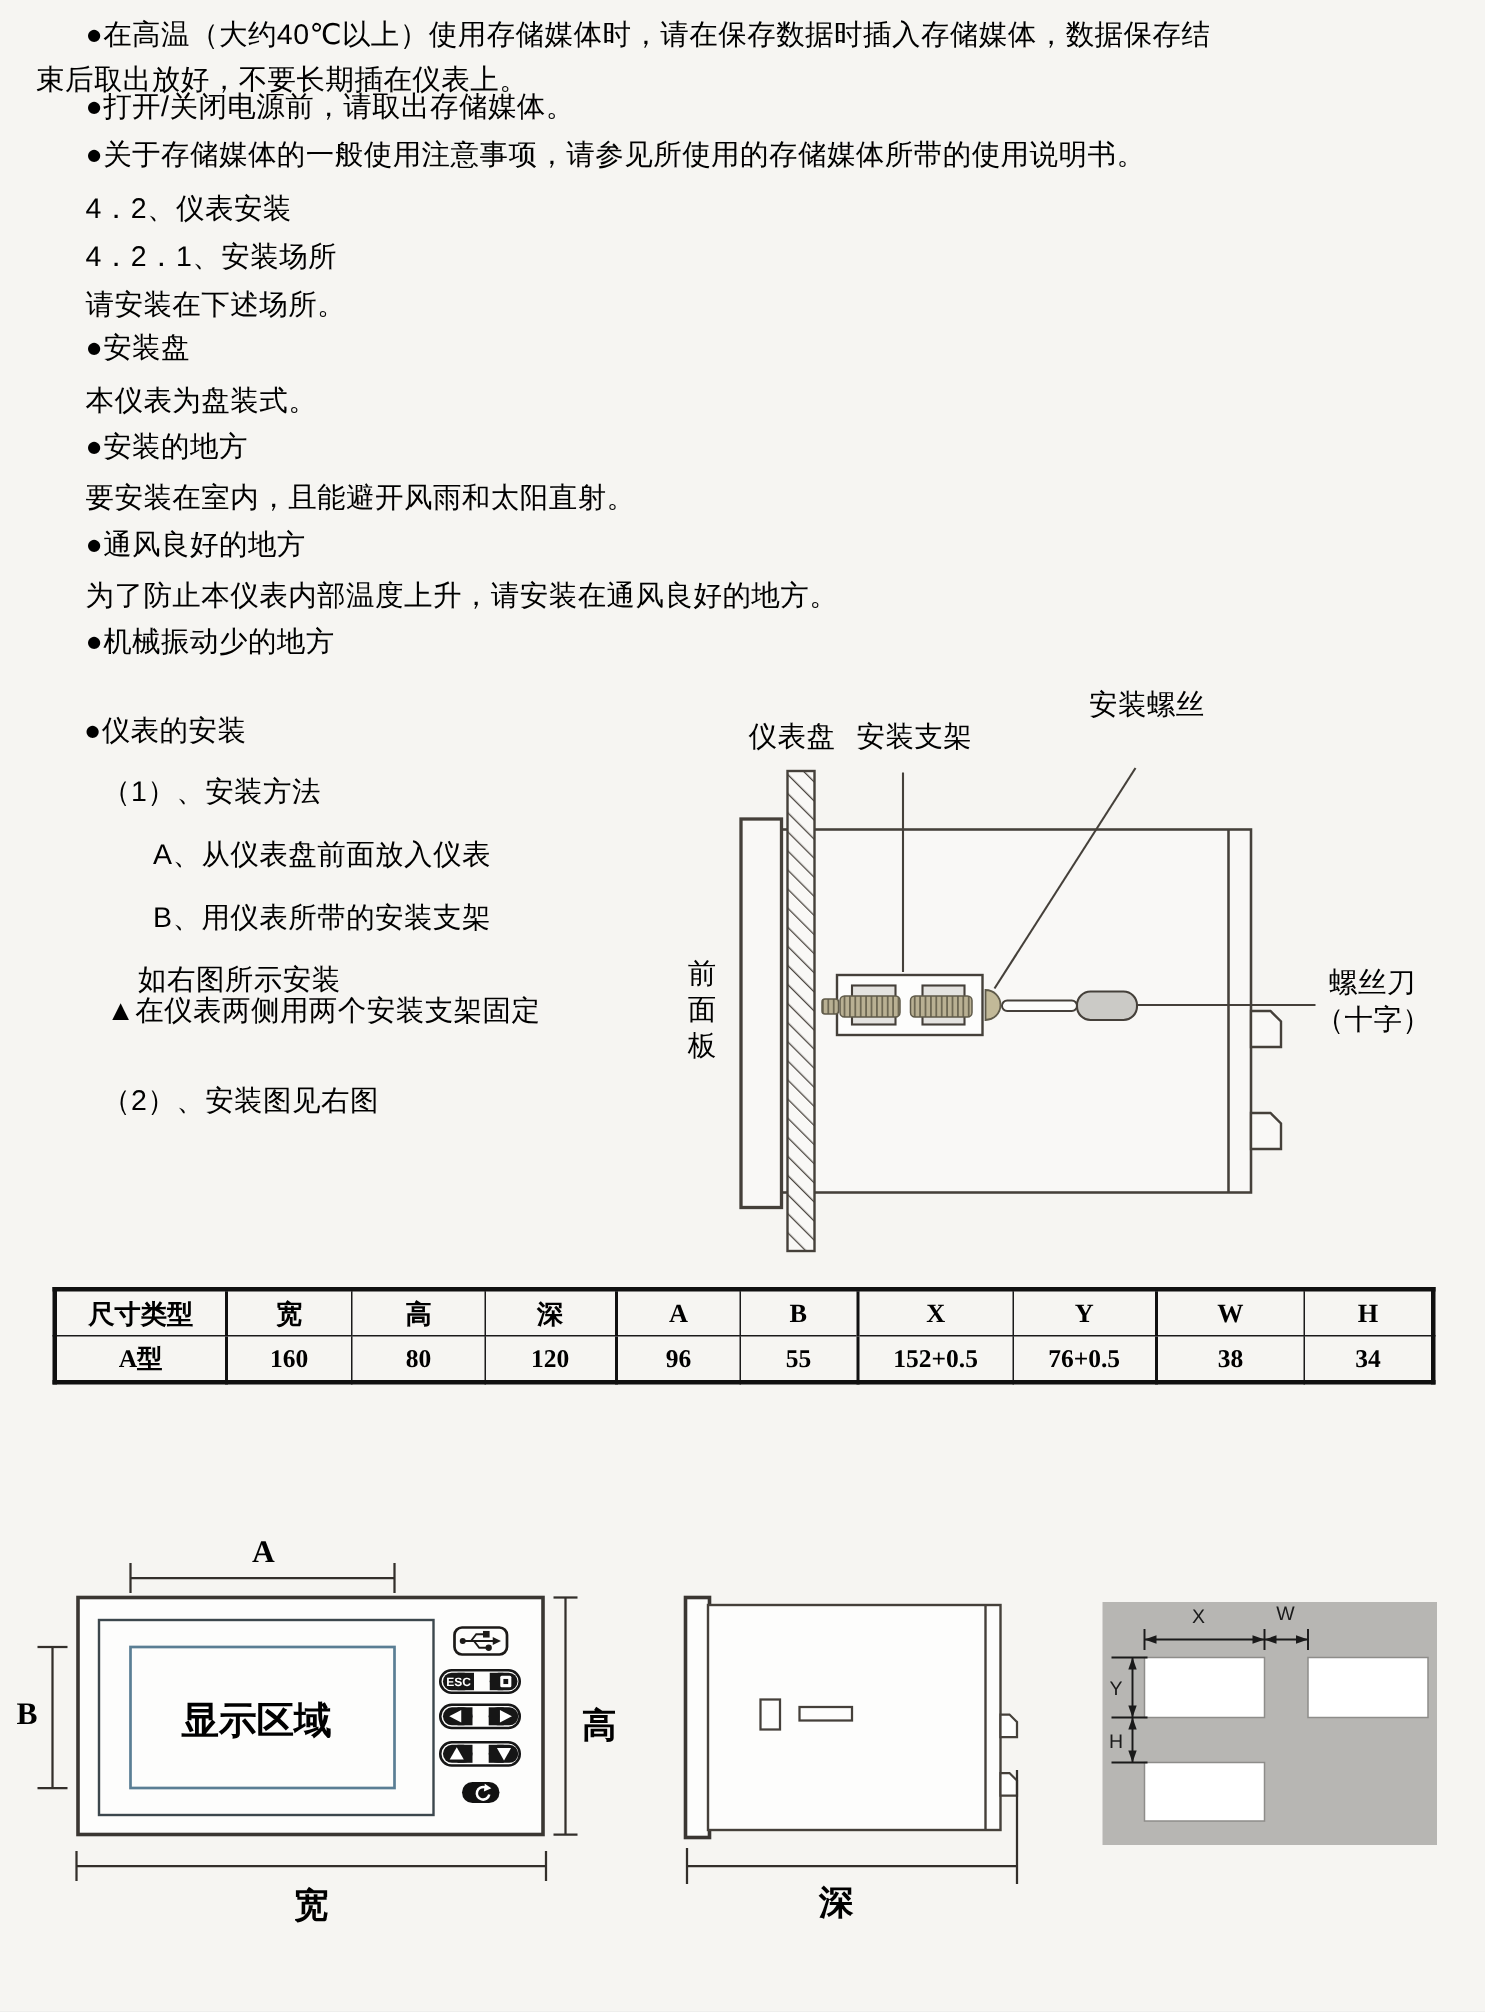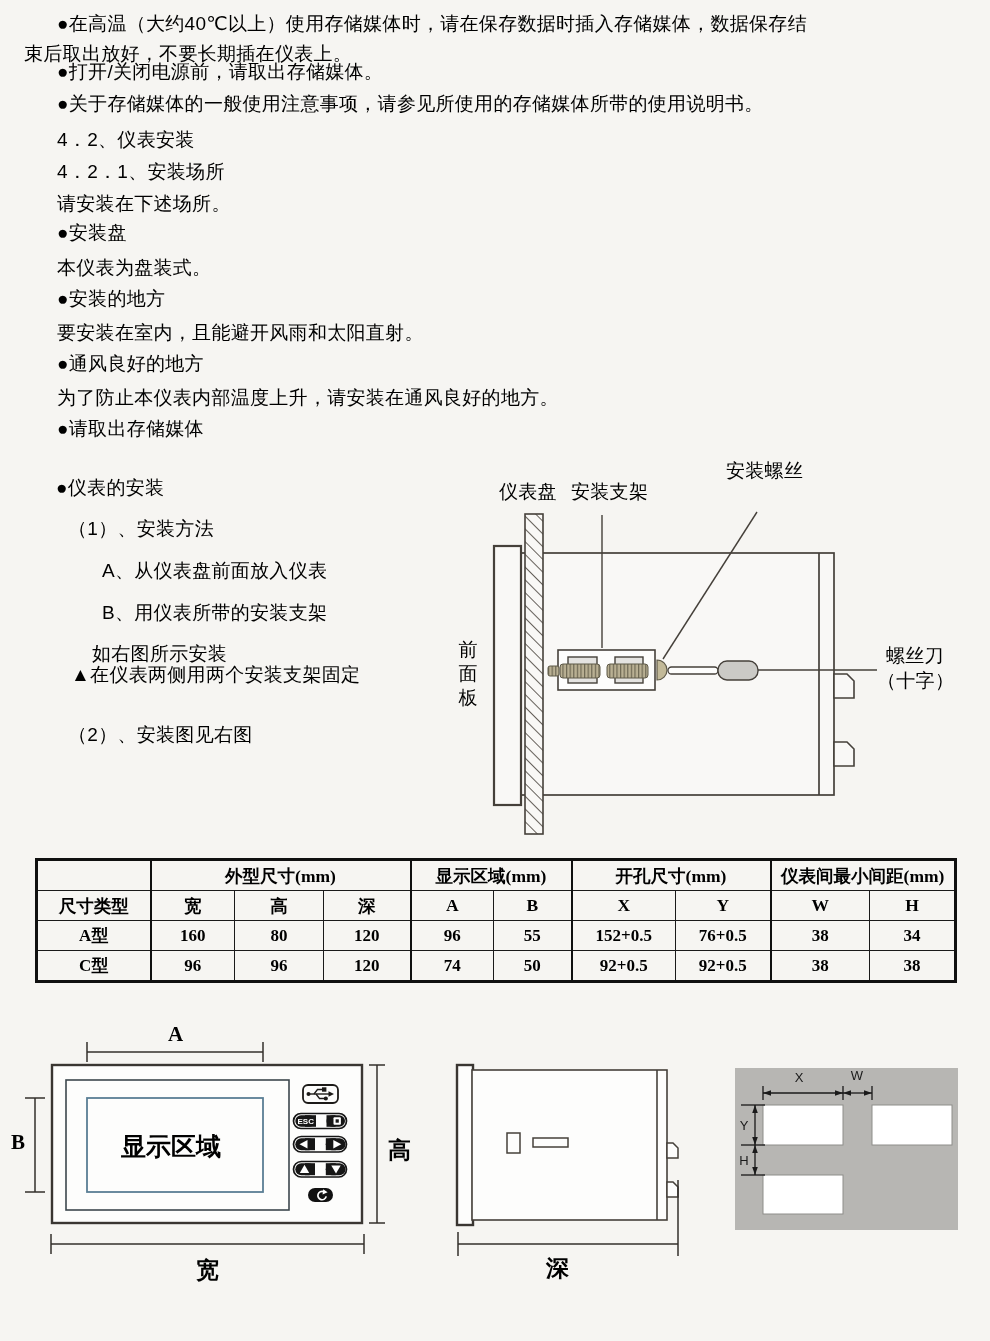--- a/index.html
+++ b/index.html
@@ -38,21 +38,21 @@
   <div class="ln" style="left:57px;top:93px">●关于存储媒体的一般使用注意事项，请参见所使用的存储媒体所带的使用说明书。</div>
   <div class="ln" style="left:57px;top:129px">4．2、仪表安装</div>
   <div class="ln" style="left:57px;top:161px">4．2．1、安装场所</div>
   <div class="ln" style="left:57px;top:193px">请安装在下述场所。</div>
   <div class="ln" style="left:57px;top:222px">●安装盘</div>
   <div class="ln" style="left:57px;top:257px">本仪表为盘装式。</div>
   <div class="ln" style="left:57px;top:288px">●安装的地方</div>
   <div class="ln" style="left:57px;top:322px">要安装在室内，且能避开风雨和太阳直射。</div>
   <div class="ln" style="left:57px;top:353px">●通风良好的地方</div>
   <div class="ln" style="left:57px;top:387px">为了防止本仪表内部温度上升，请安装在通风良好的地方。</div>
-  <div class="ln" style="left:57px;top:418px">●请取出存储媒体</div>
+  <div class="ln" style="left:57px;top:418px">●机械振动少的地方</div>
   <div class="ln" style="left:56px;top:477px">●仪表的安装</div>
   <div class="ln" style="left:68px;top:518px">（1）、安装方法</div>
   <div class="ln" style="left:102px;top:560px">A、从仪表盘前面放入仪表</div>
   <div class="ln" style="left:102px;top:602px">B、用仪表所带的安装支架</div>
   <div class="ln" style="left:92px;top:643px">如右图所示安装</div>
   <div class="ln" style="left:71px;top:664px">▲在仪表两侧用两个安装支架固定</div>
   <div class="ln" style="left:68px;top:724px">（2）、安装图见右图</div>
 
   <div class="ln" style="left:499px;top:481px">仪表盘</div>
   <div class="ln" style="left:571px;top:481px">安装支架</div>
@@ -106,27 +106,20 @@
         <col style="width:89px">
         <col style="width:87px">
       <col style="width:83px">
         <col style="width:78px">
         <col style="width:104px">
         <col style="width:95px">
       <col style="width:99px">
         <col style="width:86px">
     </colgroup>
     <tbody>
-        <tr class="hdr">
-      <td></td>
-      <td colspan="3" class="gb">外型尺寸(mm)</td>
-      <td colspan="2" class="gb">显示区域(mm)</td>
-      <td colspan="2" class="gb">开孔尺寸(mm)</td>
-      <td colspan="2" class="gb">仪表间最小间距(mm)</td>
-    </tr>
     <tr class="hdr">
       <td>尺寸类型</td>
       <td class="gb">宽</td>
       <td>高</td>
       <td>深</td>
       <td class="gb">A</td>
       <td>B</td>
       <td class="gb">X</td>
       <td>Y</td>
       <td class="gb">W</td>
@@ -137,32 +130,20 @@
       <td class="gb">160</td>
       <td>80</td>
       <td>120</td>
       <td class="gb">96</td>
       <td>55</td>
       <td class="gb">152+0.5</td>
       <td>76+0.5</td>
       <td class="gb">38</td>
       <td>34</td>
     </tr>
-    <tr>
-      <td>C型</td>
-      <td class="gb">96</td>
-      <td>96</td>
-      <td>120</td>
-      <td class="gb">74</td>
-      <td>50</td>
-      <td class="gb">92+0.5</td>
-      <td>92+0.5</td>
-      <td class="gb">38</td>
-      <td>38</td>
-    </tr>
   </tbody>
     </table>
 
   <svg style="left:0;top:1010px" width="440" height="300" viewBox="0 0 440 300">
 
     <rect x="52" y="55" width="310" height="158" fill="#fdfdfc" stroke="#3a3632" stroke-width="2.4"></rect>
     <rect x="66" y="70" width="223" height="130" fill="#fdfdfc" stroke="#3c474d" stroke-width="1.6"></rect>
     <rect x="87" y="88" width="176" height="94" fill="#fdfdfc" stroke="#5a7e94" stroke-width="1.8"></rect>
 
     <line x1="87" y1="42" x2="263" y2="42" stroke="#332f2b" stroke-width="1.5"></line>

